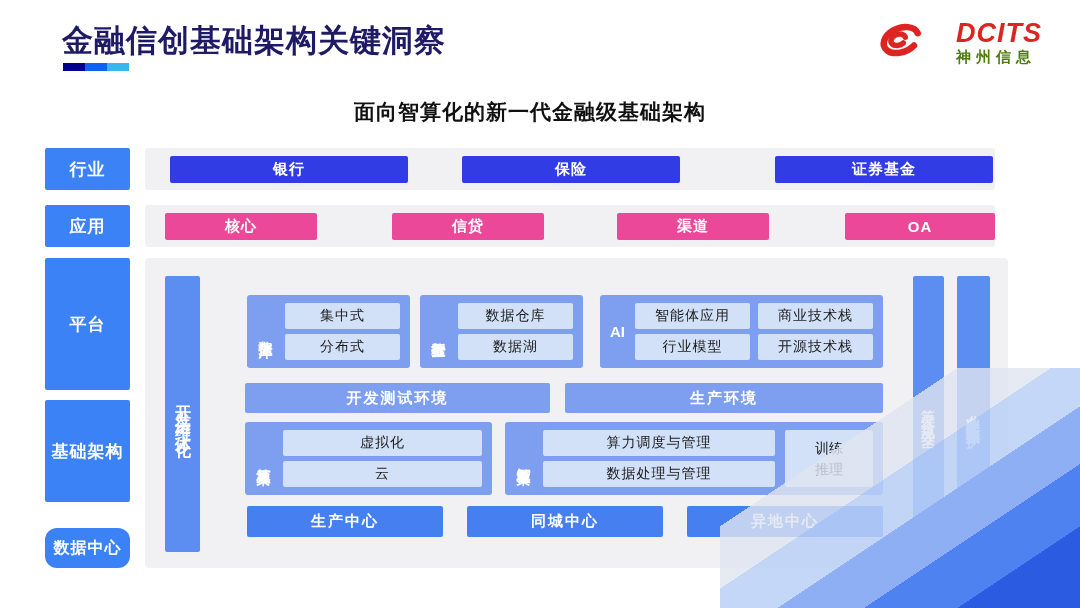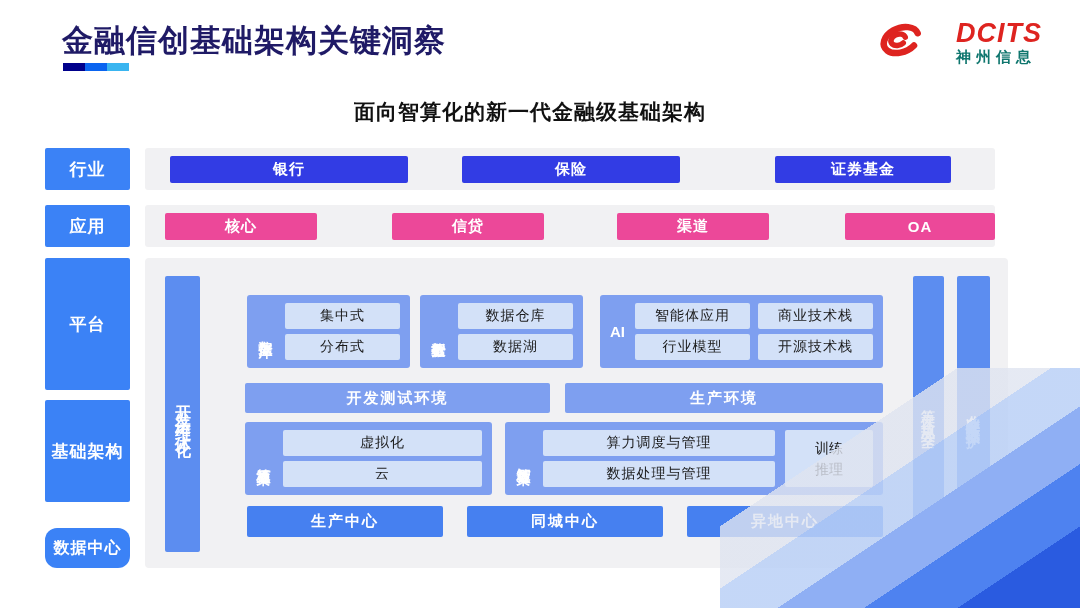--- a/index.html
+++ b/index.html
@@ -14,21 +14,21 @@
   .page-title{
     left:62px;top:20px;font-size:31px;font-weight:700;color:#1F1A66;letter-spacing:1px;
   }
   .title-underline{left:63px;top:63px;display:flex;}
   .title-underline span{width:22px;height:8px;display:block;}
   .seg1{background:#00008B;} .seg2{background:#0A64F0;} .seg3{background:#3AB5F0;}
 
   .logo{right:38px;top:16px;display:flex;align-items:center;gap:24px;}
   .logo-text{display:flex;flex-direction:column;line-height:1.05;}
   .logo-brand{color:#DE2420;font-weight:700;font-style:italic;font-size:27px;letter-spacing:1px;}
-  .logo-sub{color:#0f766e;font-weight:700;font-size:15px;letter-spacing:5px;margin-top:2px;}
+  .logo-sub{color:#4d7c0f;font-weight:700;font-size:15px;letter-spacing:5px;margin-top:2px;}
 
   .subtitle{
     left:80px;top:98px;width:900px;text-align:center;
     font-size:21px;font-weight:700;color:#111111;letter-spacing:1px;
   }
 
   
   .rail-label{
     left:45px;width:85px;background:#3b82f6;color:#ffffff;
     display:flex;align-items:center;justify-content:center;
@@ -151,21 +151,21 @@
 
 <div class="abs rail-label rail-industry">行业</div>
 <div class="abs rail-label rail-application">应用</div>
 <div class="abs rail-label rail-platform">平台</div>
 <div class="abs rail-label rail-infra">基础架构</div>
 <div class="abs rail-label rail-dc">数据中心</div>
 
 <div class="abs band band-industry">
   <div class="pill pill-dark" style="left:25px;width:238px;">银行</div>
   <div class="pill pill-dark" style="left:317px;width:218px;">保险</div>
-  <div class="pill pill-dark" style="left:630px;width:176px;">证券基金</div>
+  <div class="pill pill-dark" style="left:630px;width:218px;">证券基金</div>
 </div>
 
 <div class="abs band band-application">
   <div class="pill pill-mid" style="left:20px;width:152px;">核心</div>
   <div class="pill pill-mid" style="left:247px;width:152px;">信贷</div>
   <div class="pill pill-mid" style="left:472px;width:152px;">渠道</div>
   <div class="pill pill-mid" style="left:700px;width:150px;">OA</div>
 </div>
 
 <div class="abs platform">

